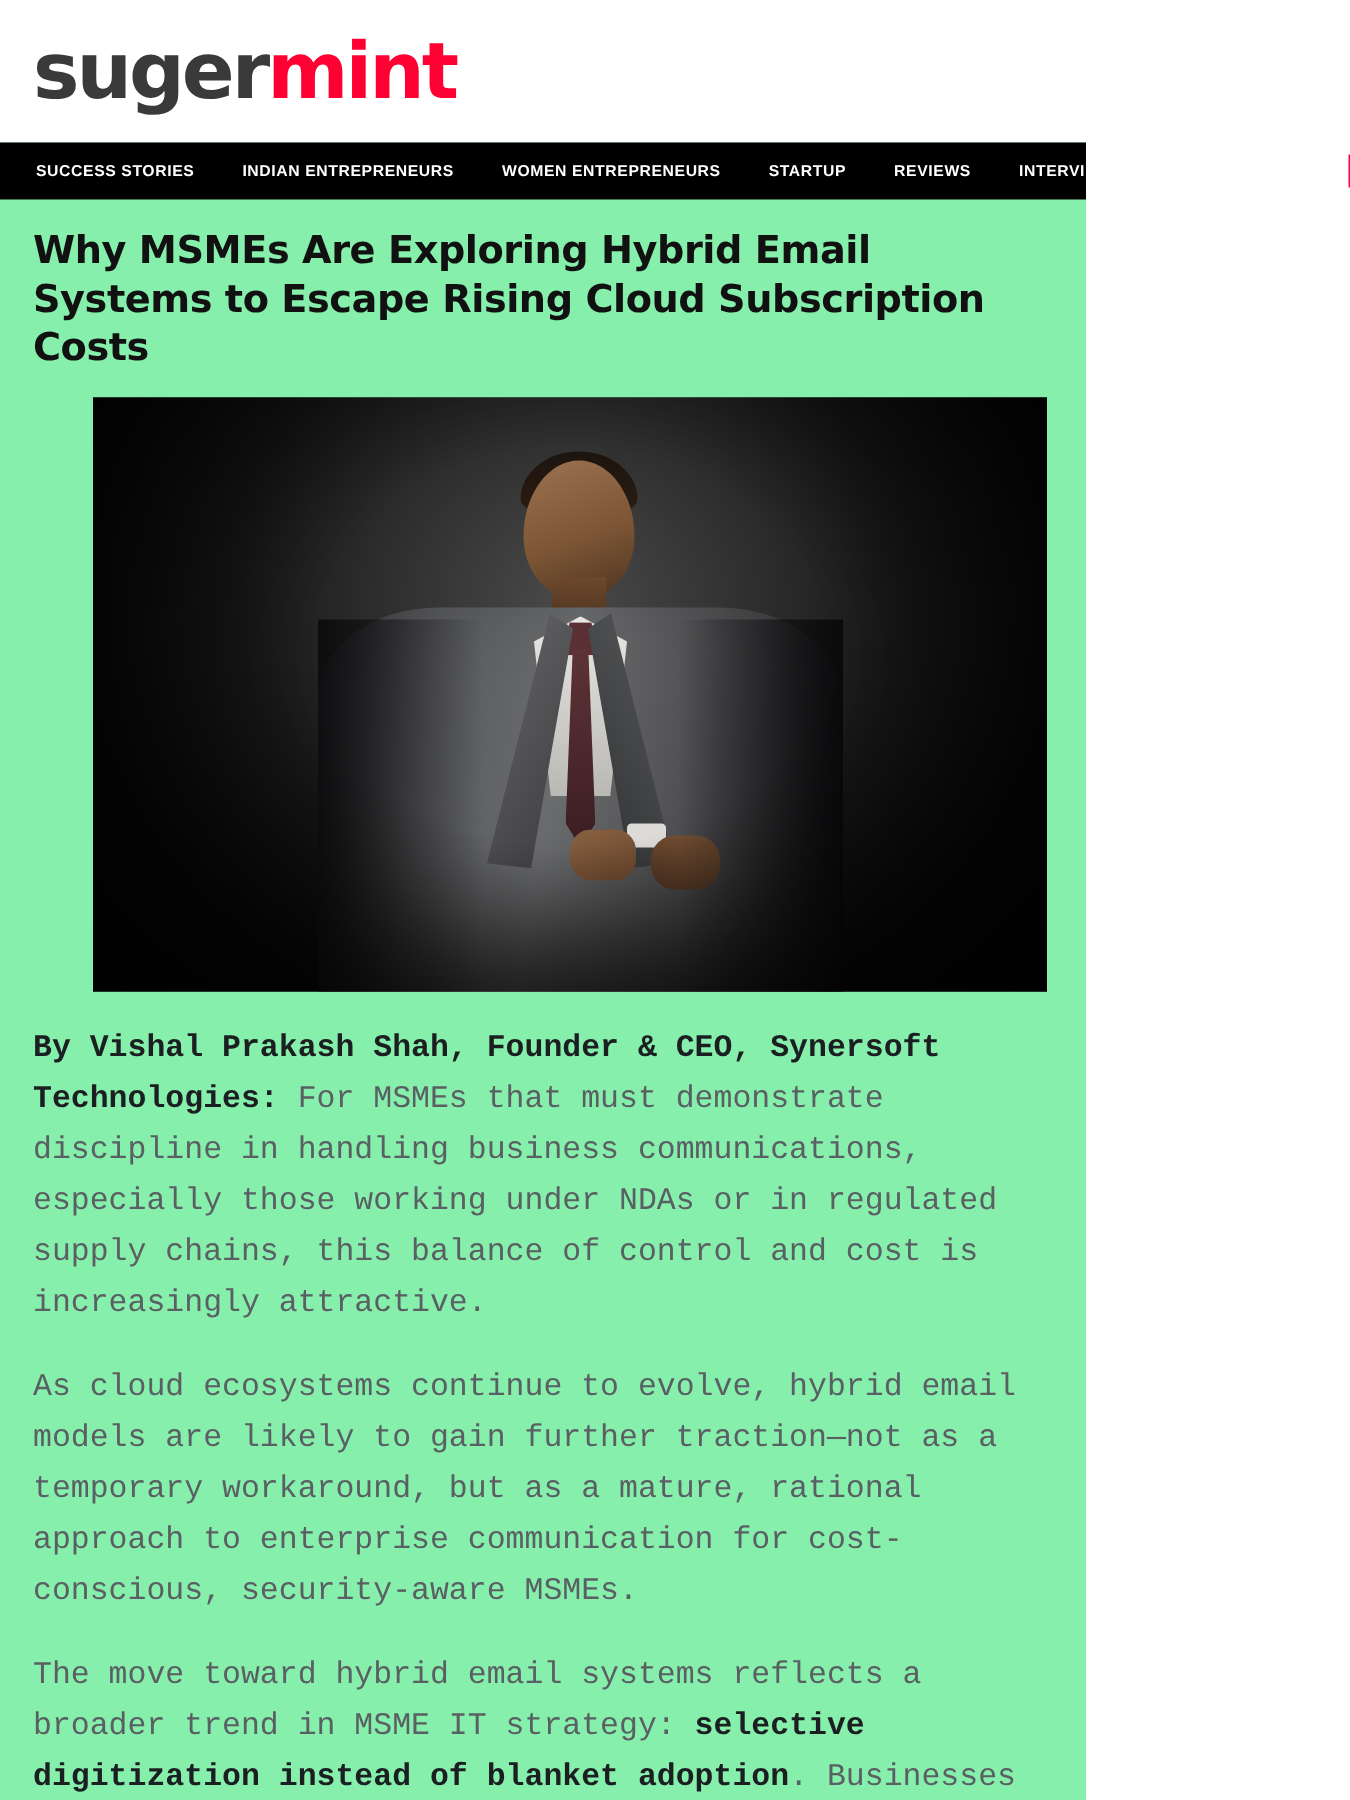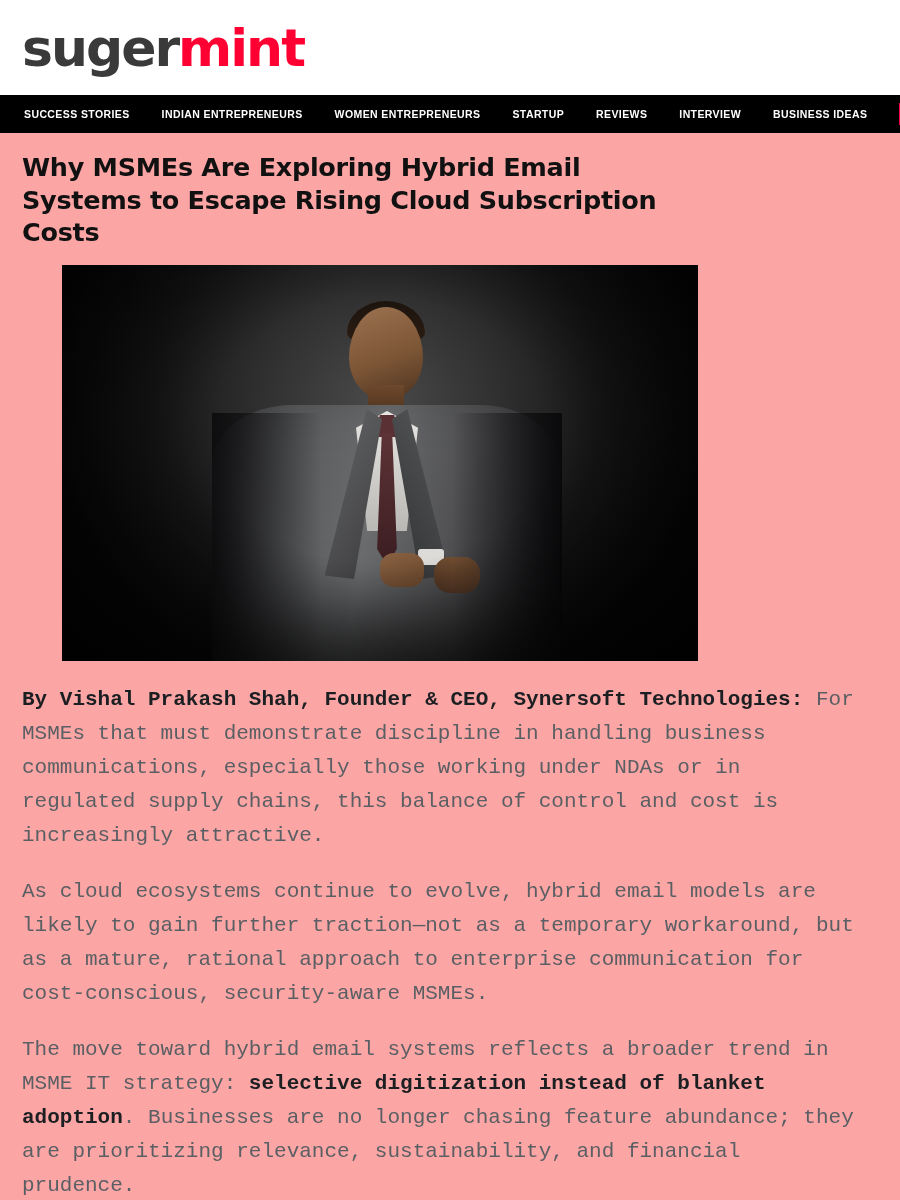--- a/index.html
+++ b/index.html
@@ -4,24 +4,24 @@
 <style>
   * { box-sizing: border-box; }
   html, body {
     margin: 0; padding: 0;
     width: 900px; height: 1200px;
     background: #ffffff;
     font-family: "Liberation Sans", sans-serif;
     overflow: hidden;
   }
   .page {
-    width: 900px;
+    width: 724px;
     height: 1200px;
     position: relative;
-    background: #fca5a5;
+    background: #86efac;
   }
 
   
   .masthead {
     height: 95px;
     display: flex;
     align-items: center;
     padding-left: 22px;
     background: #fff;
   }

